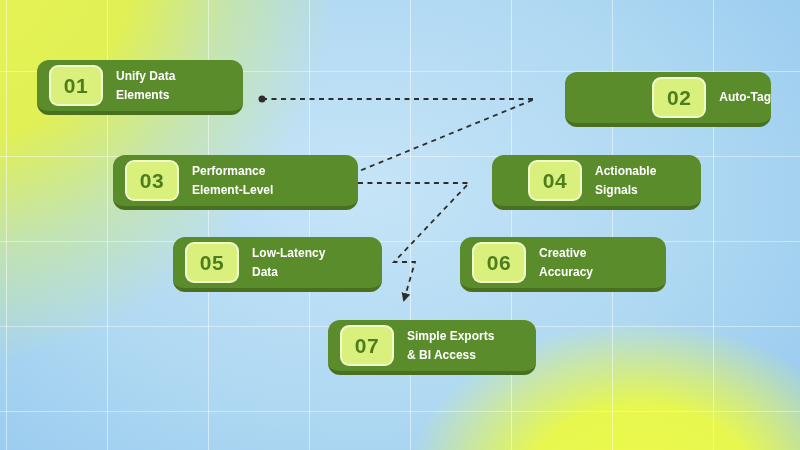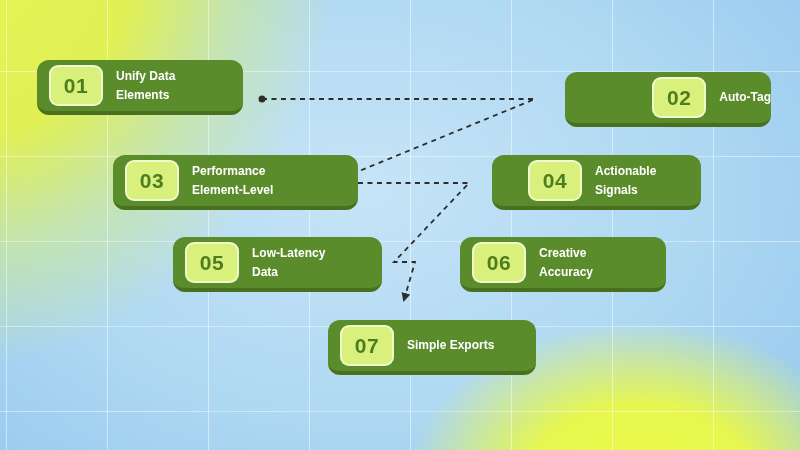--- a/index.html
+++ b/index.html
@@ -126,16 +126,17 @@
     <div class="box-label">
       <div>Creative</div>
       <div>Accuracy</div>
     </div>
   </div>
 
   <div class="feature-box pos-07">
     <div class="num-badge">07</div>
     <div class="box-label">
       <div>Simple Exports</div>
+      <div>&amp; BI Access</div>
     </div>
   </div>
 
 </div>
 
 </body></html>

